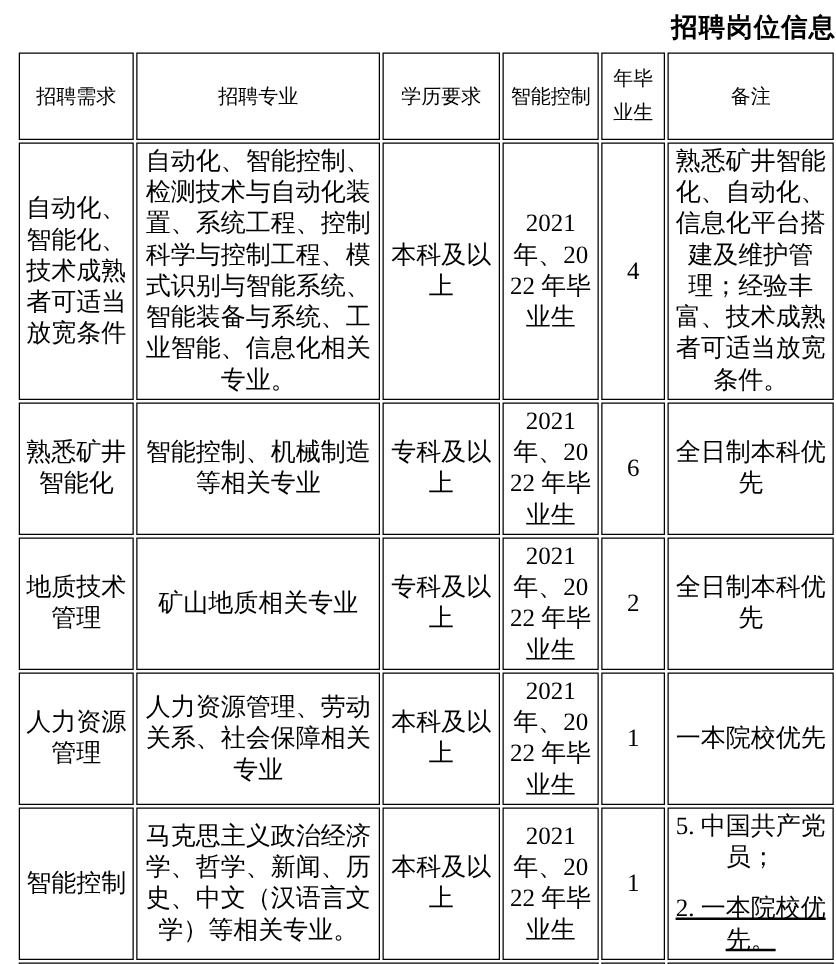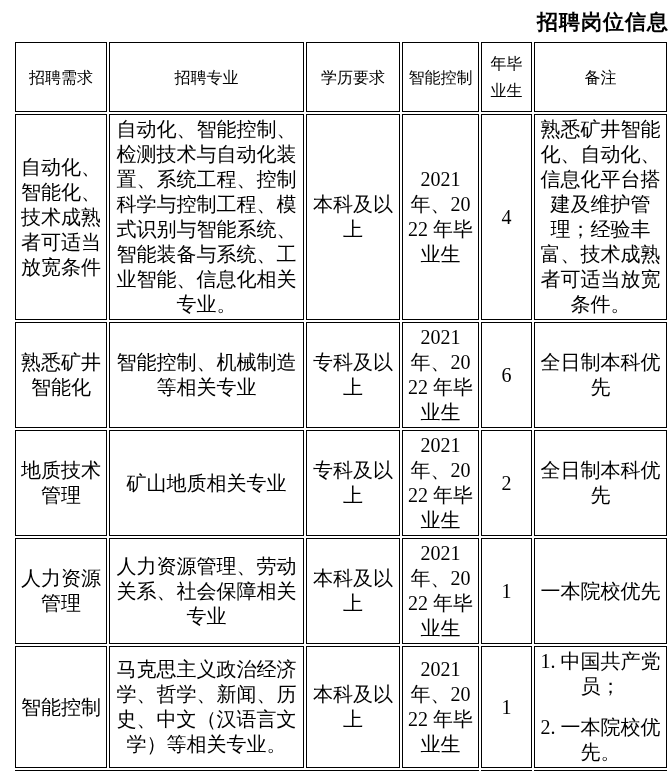--- a/index.html
+++ b/index.html
@@ -60,20 +60,21 @@
   td.remark-list {
     text-align: left;
     padding-left: 7px;
   }
   td.remark-list .remark-line {
     display: block;
     line-height: 25px;
   }
   td.remark-list .remark-line + .remark-line {
     margin-top: 16px;
+    text-decoration: underline;
   }
 </style>
 </head>
 <body>
 
 <div class="page">
 
   <div class="doc-title">招聘岗位信息</div>
 
   <table class="recruit">
@@ -135,21 +136,21 @@
         <td>一本院校优先</td>
       </tr>
 
       <tr class="h-r6">
         <td>智能控制</td>
         <td>马克思主义政治经济学、哲学、新闻、历史、中文（汉语言文学）等相关专业。</td>
         <td>本科及以上</td>
         <td>2021 年、2022 年毕业生</td>
         <td>1</td>
         <td class="remark-list">
-          <span class="remark-line">1. 中国共产党员；</span>
+          <span class="remark-line">5. 中国共产党员；</span>
           <span class="remark-line">2. 一本院校优先。</span>
         </td>
       </tr>
 
       <tr class="h-foot">
         <td colspan="4">合计</td>
         <td>20</td>
         <td></td>
       </tr>
     </tbody>

